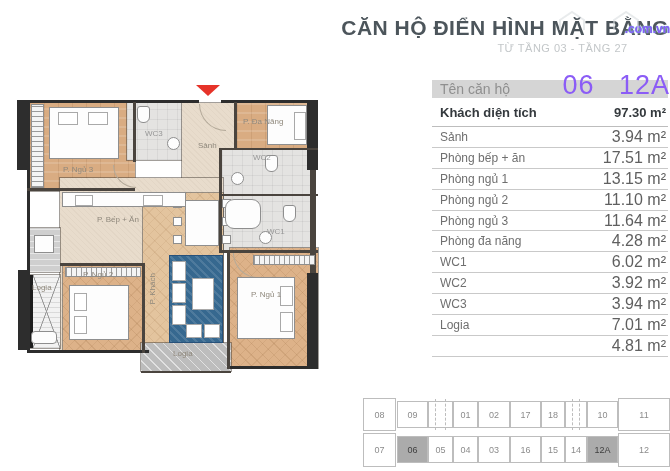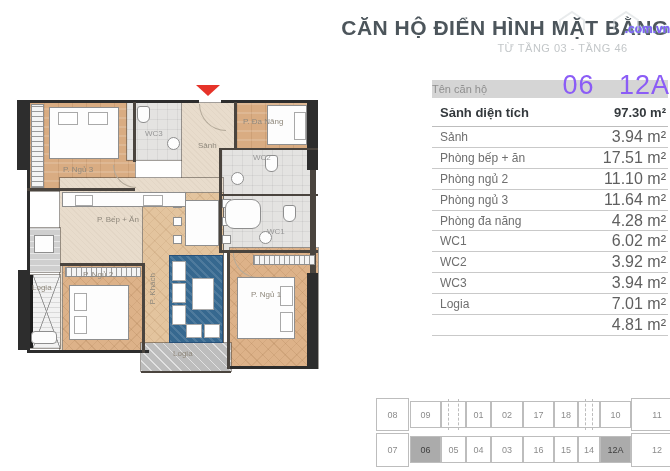--- a/index.html
+++ b/index.html
@@ -11,35 +11,35 @@
   .subtitle{position:absolute;left:455px;top:42px;width:215px;text-align:center;
             font-size:11px;color:#c3c7c9;letter-spacing:.5px;}
   .watermark{position:absolute;left:550px;top:24px;width:120px;text-align:center;z-index:5;}
   .wm1{font-size:17px;font-weight:bold;color:#7dd2f5;letter-spacing:1px;
        text-shadow:0 0 1px #2b9fd0,0 0 2px #ffffff;}
   .wm2{font-size:12px;font-weight:bold;color:#8b5cf6;text-align:right;
        text-shadow:0 0 1px #2b9fd0,0 0 2px #ffffff;margin-top:-2px;}
   .wm-houses{position:absolute;left:2px;top:-14px;opacity:.55;}
   
   .tbl-strip{position:absolute;left:432px;top:80px;width:236px;height:18px;background:#d5d5d5;}
-  .tbl-strip .lbl{font-size:11px;color:#8f8f8f;line-height:18px;}
+  .tbl-strip .lbl{font-size:14px;color:#8f8f8f;line-height:18px;padding-left:8px;}
   .unit-nums{position:absolute;left:432px;top:72px;width:238px;text-align:right;
              font-size:27px;color:#8b5cf6;letter-spacing:1px;line-height:27px;}
   .unit-nums span{display:inline-block;}
   .unit-nums .n2{margin-left:16px;}
   .tbl-total{position:absolute;left:432px;top:100px;width:236px;height:26px;
              border-bottom:1px solid #bdbdbd;font-size:13px;font-weight:bold;color:#34393d;}
   .tbl-total .lbl{position:absolute;left:8px;line-height:26px;}
   .tbl-total .val{position:absolute;right:2px;line-height:26px;text-align:center;}
   .tbl-rows{position:absolute;left:432px;top:127px;width:236px;}
   .trow{position:relative;height:19.9px;border-bottom:1px solid #c9c9c9;}
   .trow .lbl{position:absolute;left:8px;font-size:12px;color:#6f6f6f;line-height:20px;}
   .trow .val{position:absolute;right:2px;font-size:16px;color:#5f5f5f;line-height:20px;}
   
-  .keyplan{position:absolute;left:376px;top:396px;width:248px;height:71px;}
+  .keyplan{position:absolute;left:363px;top:396px;width:248px;height:71px;}
   .kp-cell{position:absolute;background:#fff;border:1px solid #bdbdbd;box-sizing:border-box;
            font-size:9px;color:#8c8c8c;display:flex;align-items:center;justify-content:center;}
   .kp-cell.hl{background:#ababab;color:#3f3f3f;}
   .kp-dash-inner{position:absolute;left:28%;right:28%;top:-3px;bottom:-3px;
                  border-left:1px dashed #bdbdbd;border-right:1px dashed #bdbdbd;}
   
   .plan{position:absolute;left:15px;top:85px;width:415px;height:310px;}
   .room{position:absolute;box-sizing:border-box;outline:1px solid rgba(70,62,54,.5);}
   .wood{background:#d9ac82;
         background-image:repeating-linear-gradient(0deg,rgba(255,255,255,.14) 0 2px,transparent 2px 9px),
@@ -83,48 +83,52 @@
   .toilet{border-radius:3px 3px 6px 6px;}
   .arc{position:absolute;border-left:1px solid #b3a999;border-bottom:1px solid #b3a999;
        border-radius:0 0 0 100%;z-index:2;}
 </style>
 </head>
 <body>
 
 <div class="stage">
 
   <div class="title">CĂN HỘ ĐIỂN HÌNH MẶT BẰNG</div>
-  <div class="subtitle">TỪ TẦNG 03 - TẦNG 46</div>
+  <div class="subtitle">TỪ TẦNG 03 - TẦNG 27</div>
   <div class="watermark">
     <svg class="wm-houses" width="110" height="22" viewBox="0 0 110 22">
       <path d="M8 20 L8 10 L20 2 L32 10 L32 20" fill="none" stroke="#d7dbde" stroke-width="2"></path>
       <path d="M62 20 L62 10 L74 2 L86 10 L86 20" fill="none" stroke="#d7dbde" stroke-width="2"></path>
     </svg>
     <div class="wm2">.com.vn</div>
   </div>
 
   <div class="tbl-strip">
     <div class="lbl">Tên căn hộ</div>
   </div>
   <div class="unit-nums">
     <span class="n1">06</span>
     <span class="n2">12A</span>
   </div>
   <div class="tbl-total">
-    <span class="lbl">Sảnh diện tích</span>
+    <span class="lbl">Khách diện tích</span>
     <span class="val">97.30 m²</span>
   </div>
   <div class="tbl-rows">
     <div class="trow">
         <span class="lbl">Sảnh</span>
         <span class="val">3.94 m²</span>
       </div>
     <div class="trow">
         <span class="lbl">Phòng bếp + ăn</span>
         <span class="val">17.51 m²</span>
+      </div>
+    <div class="trow">
+        <span class="lbl">Phòng ngủ 1</span>
+        <span class="val">13.15 m²</span>
       </div>
     <div class="trow">
         <span class="lbl">Phòng ngủ 2</span>
         <span class="val">11.10 m²</span>
       </div>
     <div class="trow">
         <span class="lbl">Phòng ngủ 3</span>
         <span class="val">11.64 m²</span>
       </div>
     <div class="trow">

